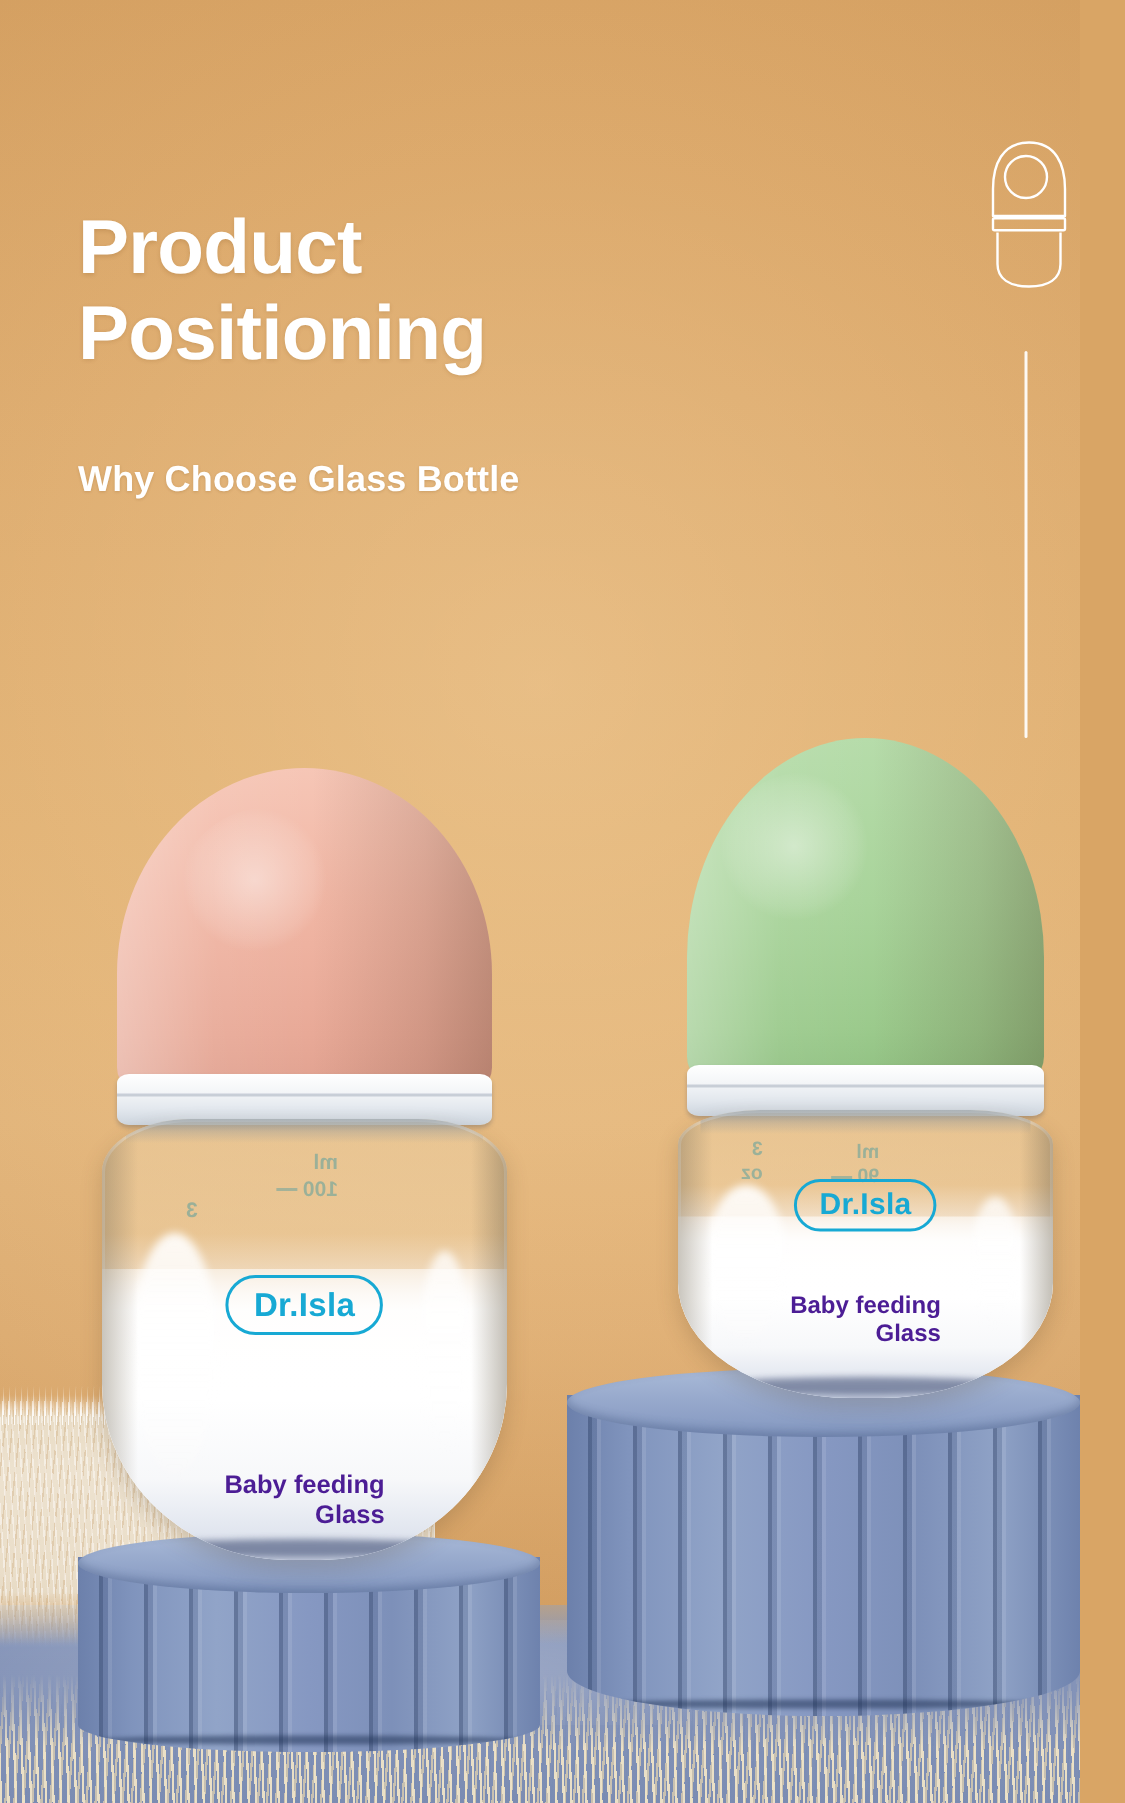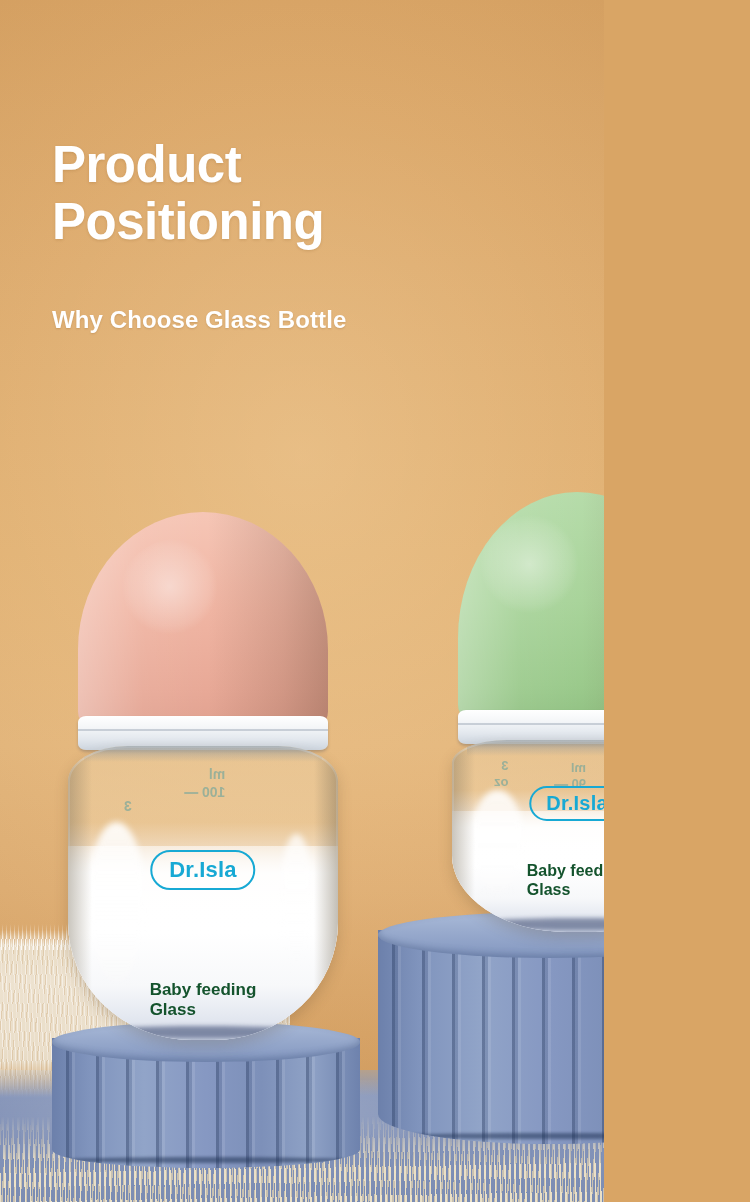--- a/index.html
+++ b/index.html
@@ -5,21 +5,21 @@
 <style>
   * { margin:0; padding:0; box-sizing:border-box; }
   html,body { width:750px; height:1202px; }
   body {
     font-family:"Liberation Sans", sans-serif;
     overflow:hidden;
     background:#d9a565;
   }
   .stage {
     position:relative;
-    width:604px; height:1202px;
+    width:720px; height:1202px;
     overflow:hidden;
   }
 
   
   .bg {
     position:absolute; inset:0;
     background:linear-gradient(180deg,
       #d7a263 0%,
       #dba96c 22%,
       #e0b174 46%,
@@ -221,21 +221,21 @@
   }
 
   .logo{
     position:absolute; left:50%; transform:translateX(-50%);
     color:#17a9d4; font-weight:700; text-align:center;
     border:2.5px solid #17a9d4; border-radius:999px;
     letter-spacing:.2px; white-space:nowrap;
   }
   .tagline{
     position:absolute; left:50%; transform:translateX(-50%);
-    color:#14532d; font-weight:700; text-align:left; line-height:1.18;
+    color:#4c1d95; font-weight:700; text-align:right; line-height:1.18;
     white-space:pre-line;
   }
   .marks{
     position:absolute; color:rgba(60,150,160,.45); font-weight:700;
     transform:scaleX(-1); line-height:1.25; text-align:left;
   }
   .marks .tick{ display:inline-block; width:14px; border-top:2px solid rgba(60,150,160,.40); vertical-align:middle; }
 </style>
 </head>
 <body>

